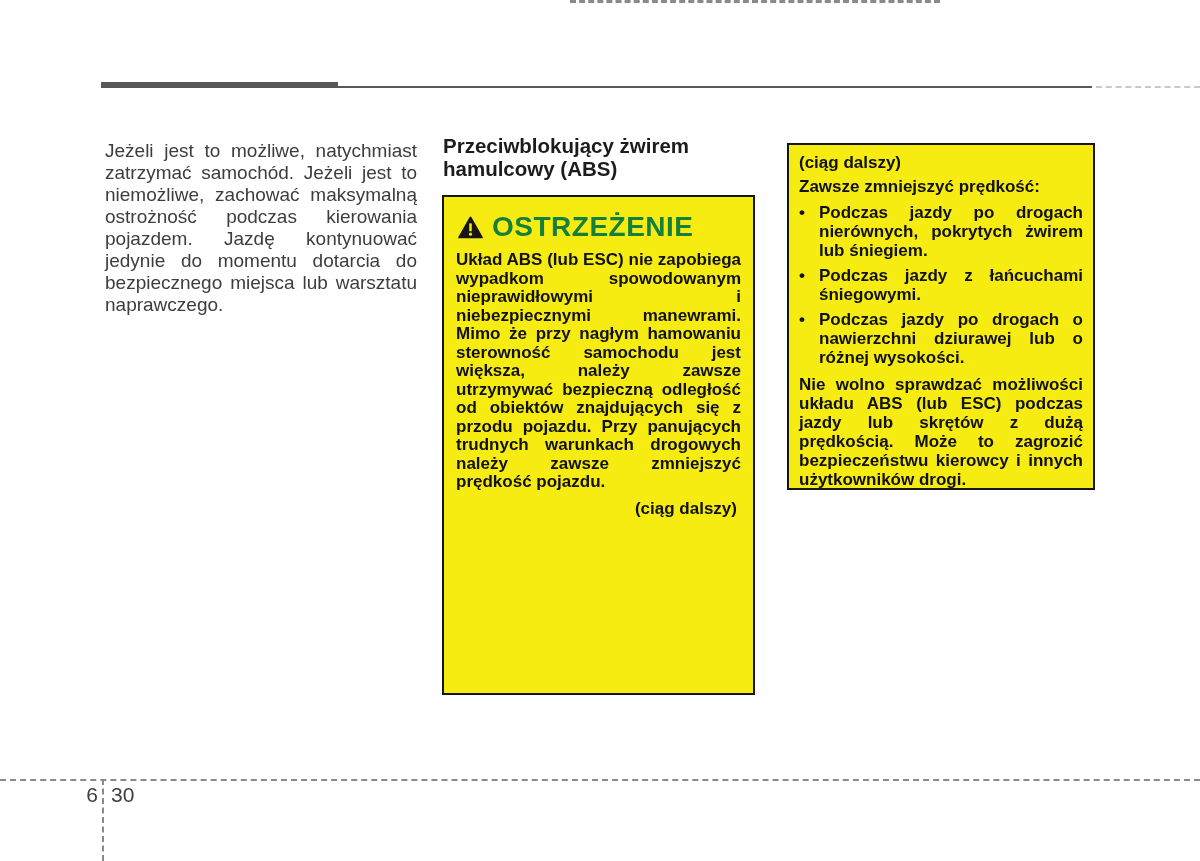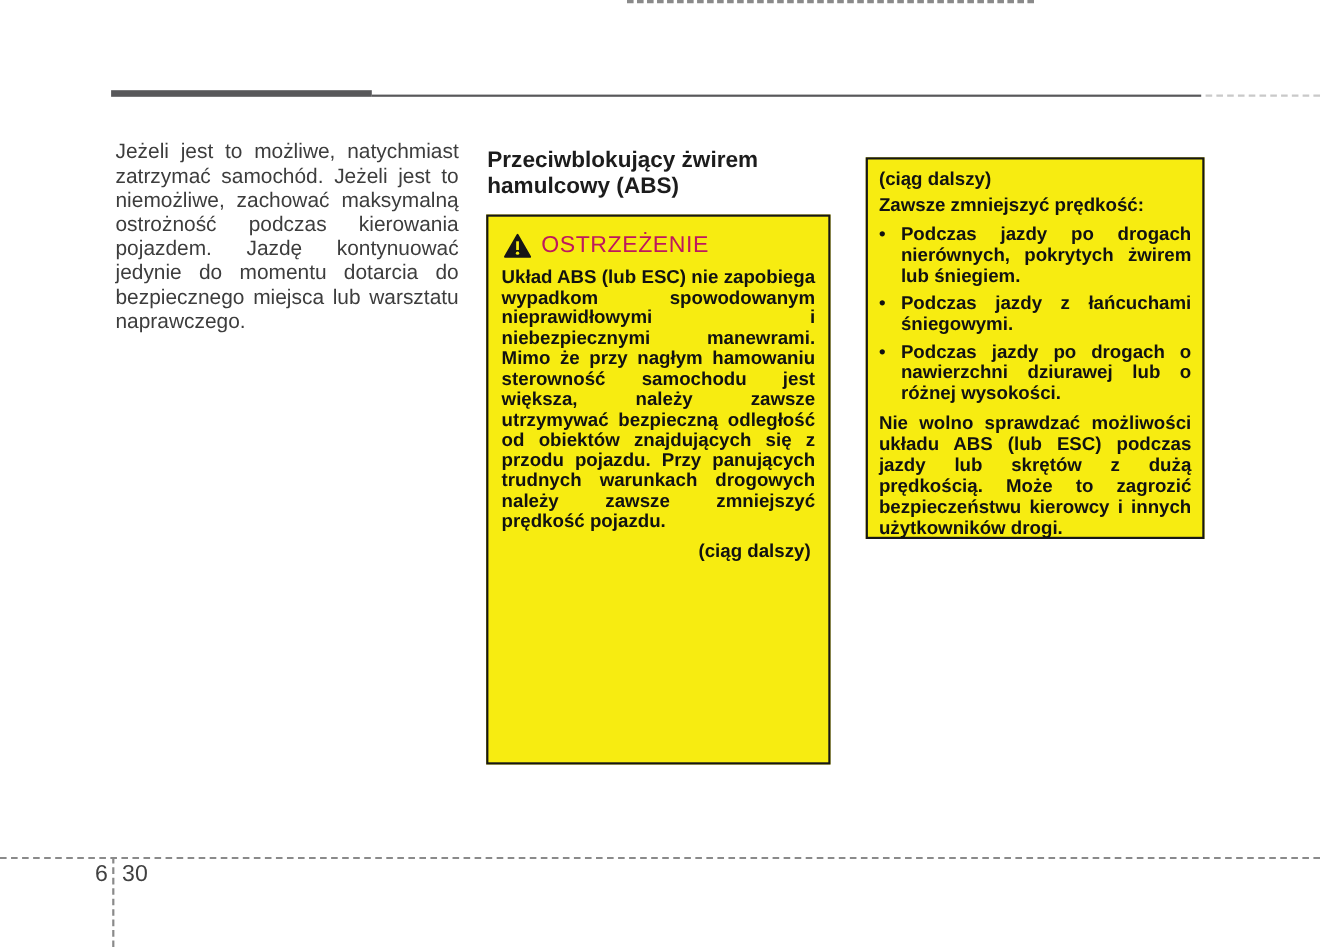--- a/index.html
+++ b/index.html
@@ -15,38 +15,38 @@
   .page-title{
     position:absolute;left:105px;top:56px;margin:0;
     font-family:"Liberation Serif",serif;font-weight:400;
     font-size:23px;color:#5a5a5c;letter-spacing:0.5px;
   }
   .rule-thick{position:absolute;left:101px;top:82px;width:237px;height:6px;background:#58585a;}
   .rule-thin{position:absolute;left:338px;top:86px;width:754px;height:2px;background:#58585a;}
   .rule-dash-ext{position:absolute;left:1096px;top:86px;width:104px;height:0;border-top:2px dashed #c9c9c9;}
   
   .left-col{
-    position:absolute;left:105px;top:128px;width:312px;margin:0;
+    position:absolute;left:105px;top:140px;width:312px;margin:0;
     font-size:19px;line-height:22px;color:#3d3d3d;text-align:justify;
   }
   
   .section-heading{
     position:absolute;left:443px;top:134px;width:262px;margin:0;
     font-size:20.5px;line-height:23px;font-weight:700;color:#1c1c1c;
   }
   
   .warnbox{
     position:absolute;background:#f7ec11;border:2px solid #161616;
     box-sizing:border-box;color:#111;font-weight:700;
   }
   .warnbox-middle{left:442px;top:195px;width:313px;height:500px;padding:12px 12px 10px 12px;}
   .warnbox-right{left:787px;top:143px;width:308px;height:347px;padding:8px 10px;}
   .warn-header{display:flex;align-items:center;gap:9px;margin:2px 0 8px 2px;}
   .warn-header .tri{width:25px;height:23px;flex:0 0 auto;}
-  .warn-title{font-size:21px;font-weight:400;letter-spacing:0.5px;color:#be185d;}
+  .warn-title{font-size:28px;font-weight:700;letter-spacing:0.5px;color:#15803d;}
   .warnbox p{margin:0;}
   .wpar{font-size:17px;line-height:18.5px;text-align:justify;}
   .wpar + .wpar{margin-top:9px !important;}
   .cont-right{font-size:17px;line-height:18.5px;text-align:right;margin-top:8px !important;padding-right:4px;}
   .cont-label{font-size:17px;line-height:19px;margin-bottom:5px !important;}
   .rpar{font-size:17px;line-height:19px;text-align:justify;}
   .intro-line{margin-bottom:7px !important;}
   .bullet-item{display:flex;margin:0 0 6px 0;}
   .bullet-dot{flex:0 0 20px;font-size:17px;line-height:19px;font-weight:700;}
   .bullet-text{flex:1;font-size:17px;line-height:19px;text-align:justify;margin:0;}

